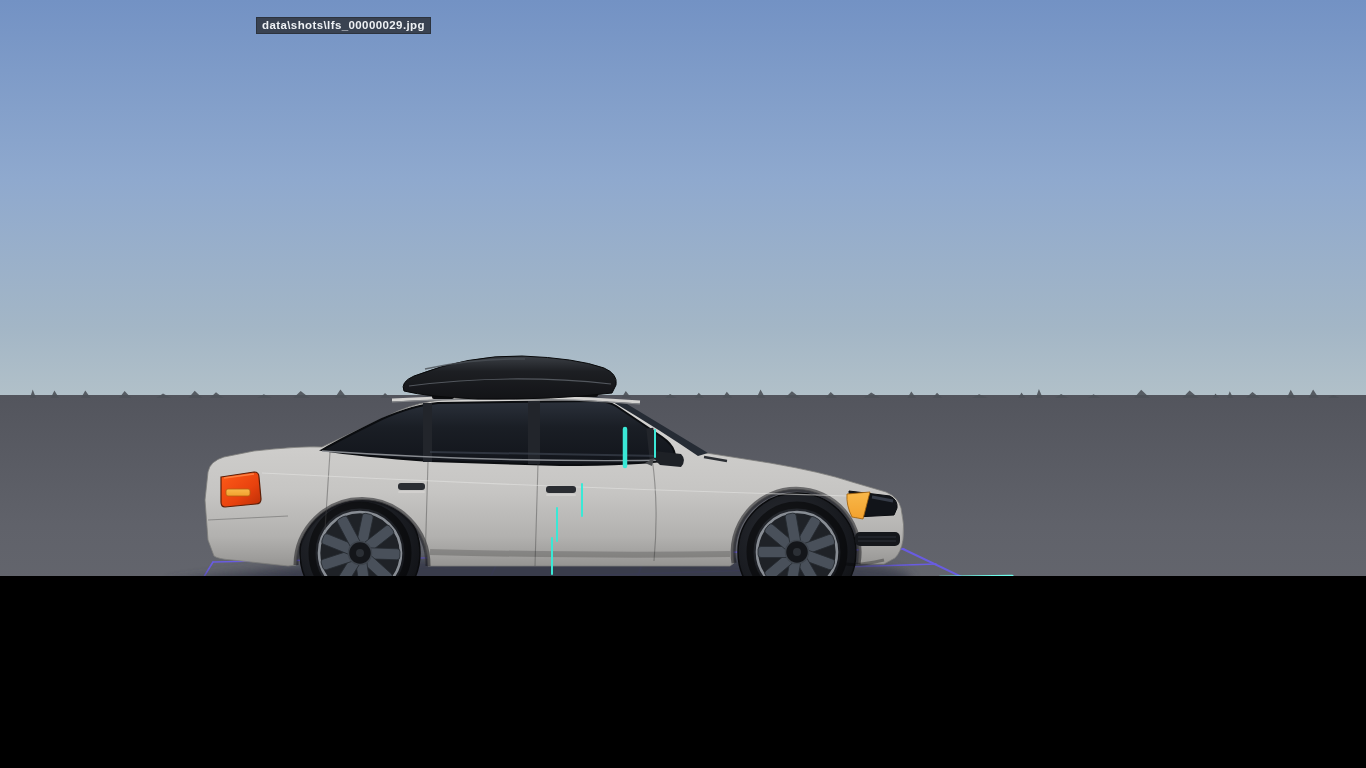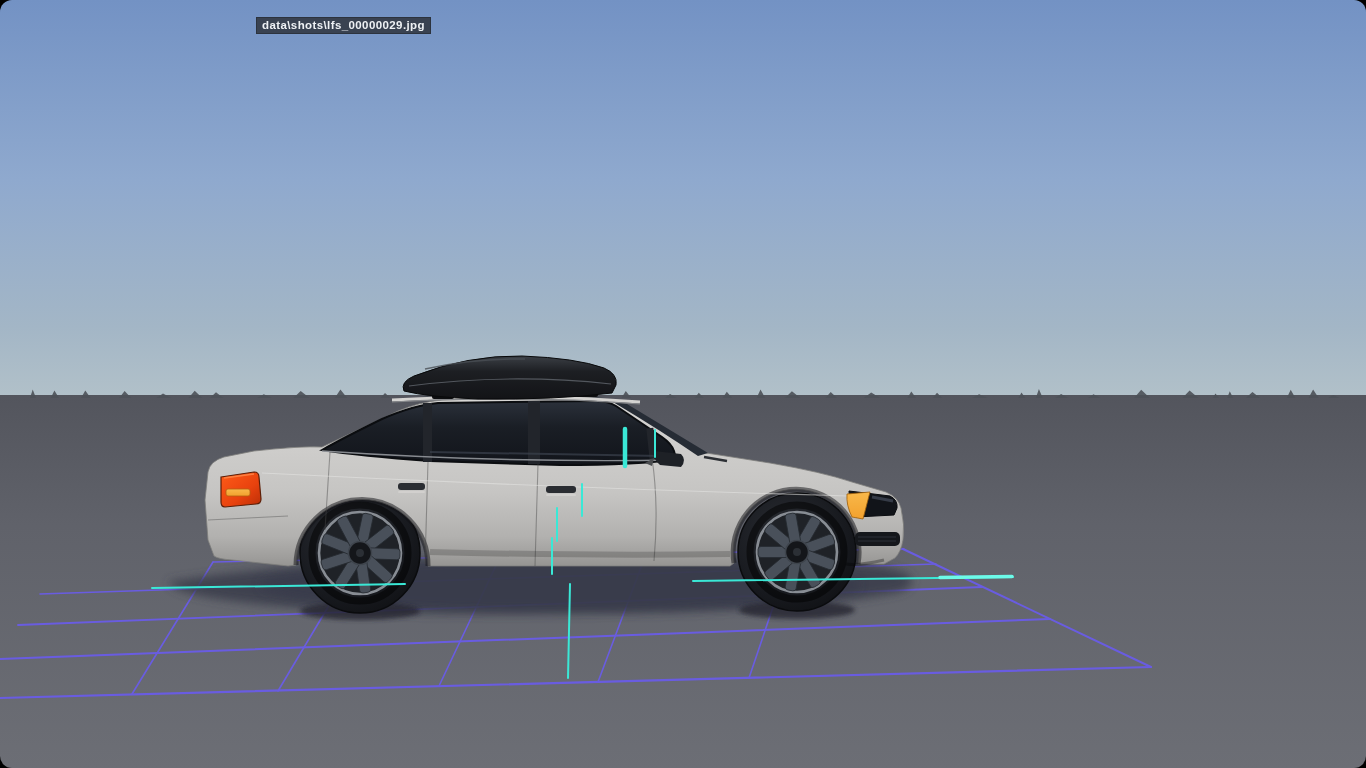--- a/index.html
+++ b/index.html
@@ -1,17 +1,17 @@
 <!DOCTYPE html>
 <html style="--sky_top: #7392c4; --sky_mid: #8fa9ce; --sky_horizon: #b2c1c9; --ground_far: #53555d; --ground_mid: #60626a; --ground_near: #6c6e75; --horizon_objects: #4d5158; --grid_line: #6a5ce8; --debug_line: #3ae8d6; --debug_line_bright: #6cfbe9; --car_body: #c6c5c3; --car_body_light: #d8d7d5; --car_body_dark: #8f8e8c; --car_glass: #1a1e25; --roof_box: #121316; --tire: #17191e; --rim_spoke: #49505a; --rim_lip: #888d94; --taillight: #e8420e; --indicator: #f2a12e; --headlight_lens: #111419; --car_shadow: #3a3d4b; --label_bg: #394251; --label_text: #eef1f4;"><head>
 <meta charset="utf-8">
 <style>
   html,body{margin:0;padding:0;width:1366px;height:768px;overflow:hidden;background:#000;
     font-family:"Liberation Sans", sans-serif;}
-  #viewport{position:relative;width:1366px;height:768px;overflow:hidden;border-radius:12px;}
+  #viewport{position:relative;width:1366px;height:576px;overflow:hidden;}
   #scene{position:absolute;left:0;top:0;}
   #shot-label{
     position:absolute;left:256px;top:17px;height:17px;
     background:var(--label_bg,#394251);
     color:var(--label_text,#eef1f4);
     font-size:11.5px;font-weight:bold;line-height:17px;
     padding:0 6px;letter-spacing:.4px;
     box-shadow:0 0 0 1px rgba(20,24,30,.35) inset;
     white-space:nowrap;
   }

